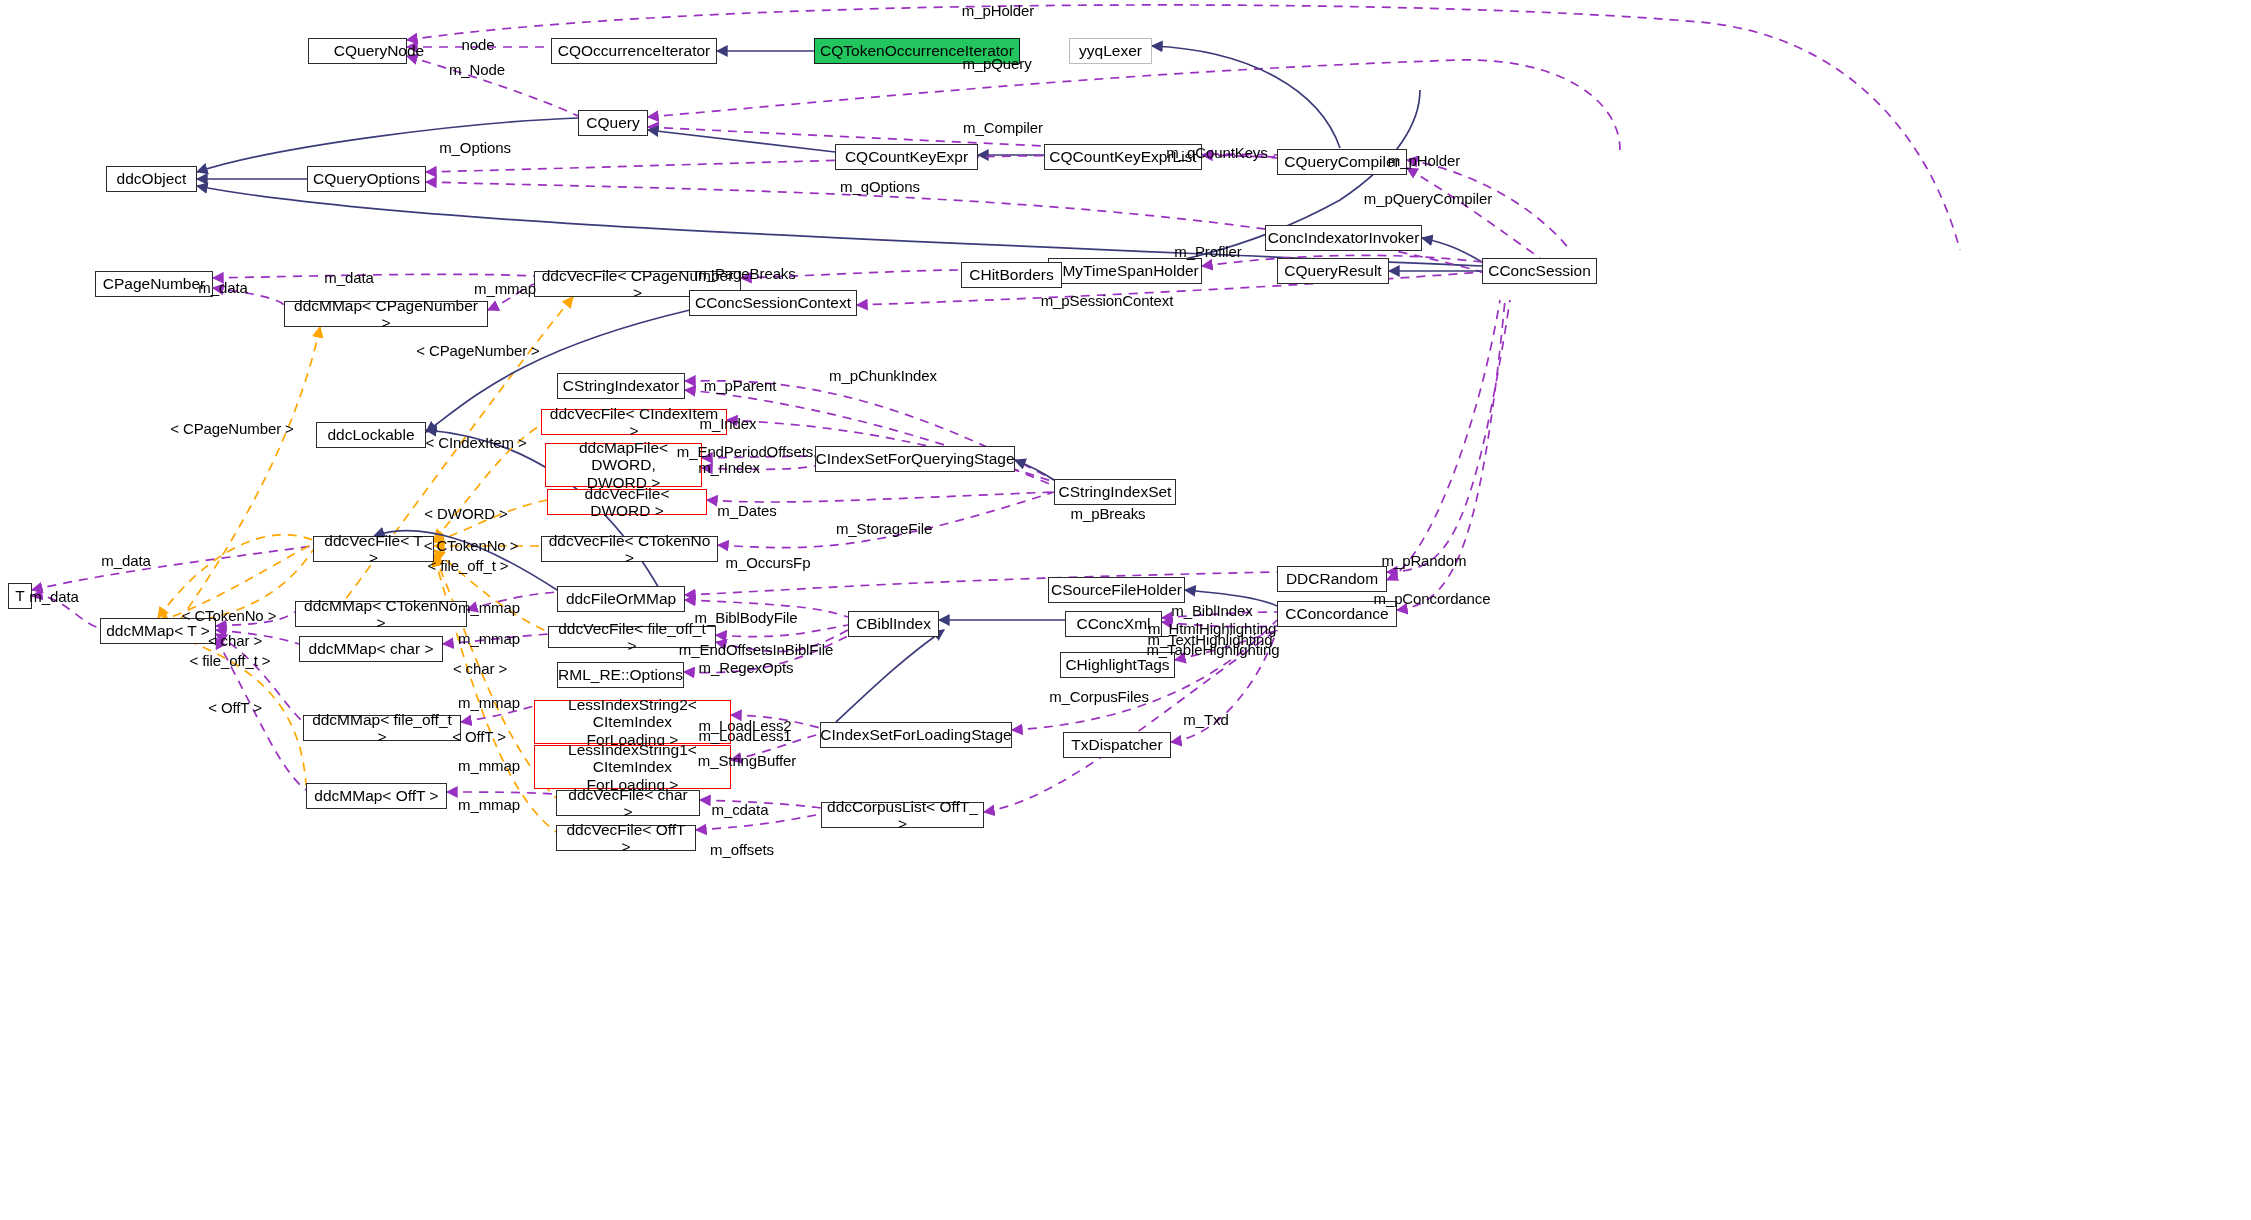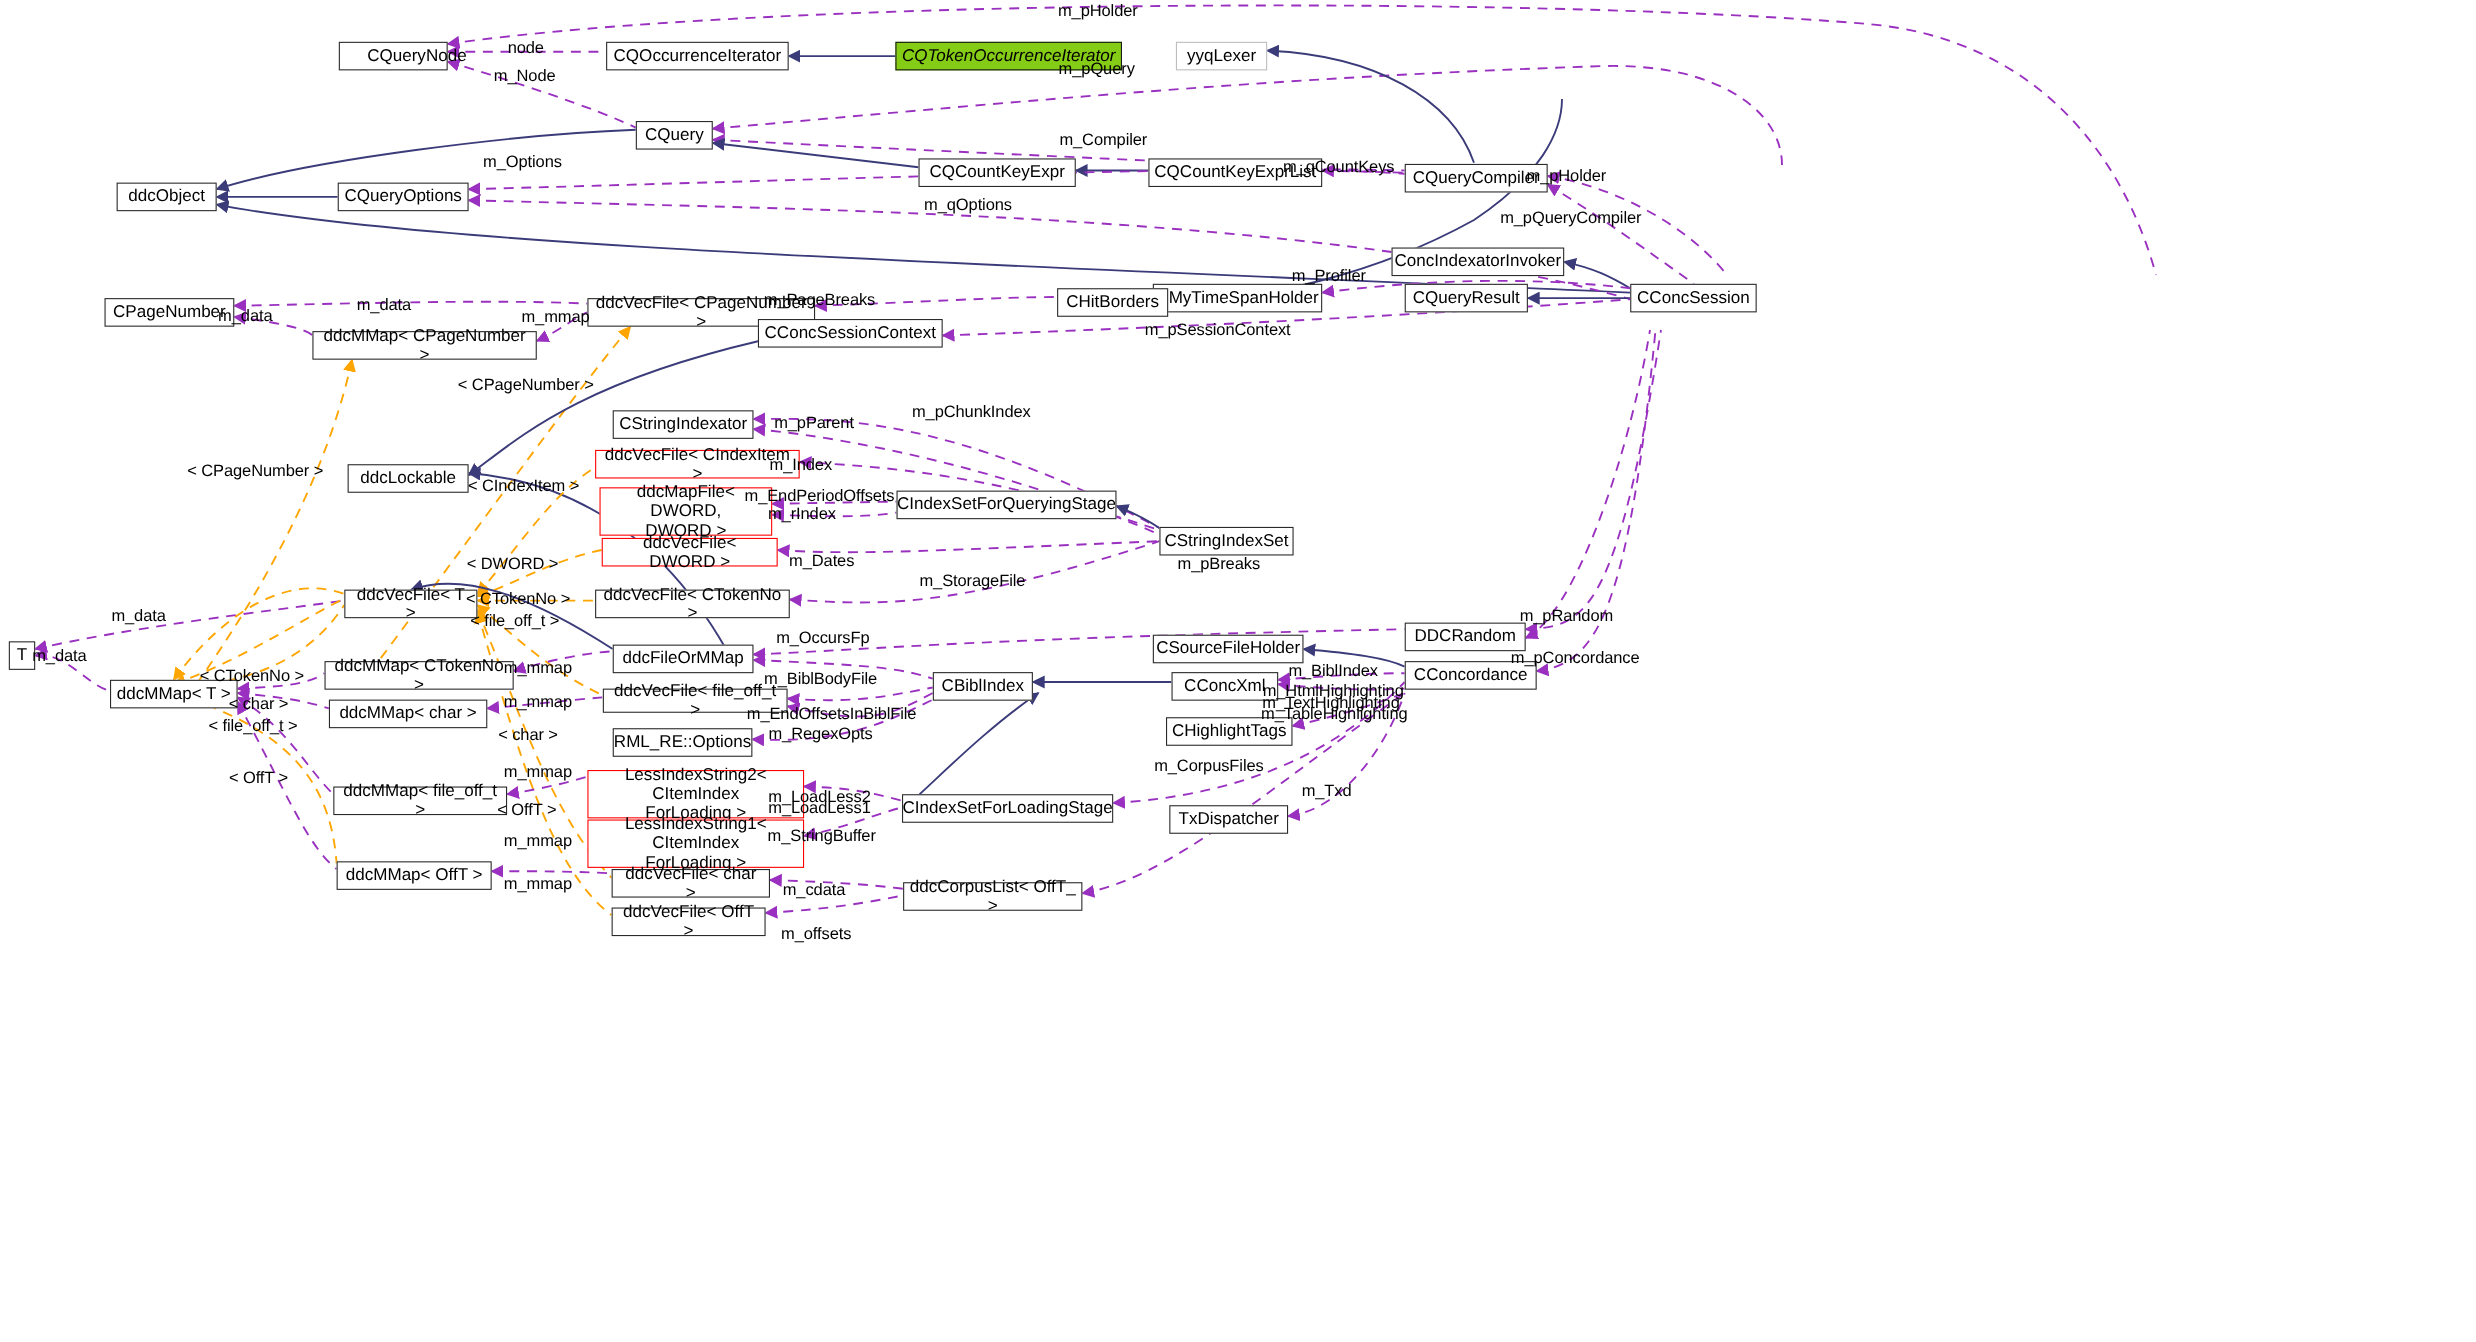--- a/index.html
+++ b/index.html
@@ -35,23 +35,22 @@
     justify-content: center;
     text-align: center;
     font-size: 15.5px;
     line-height: 1.12;
     color: #000000;
     white-space: pre-line;
     padding: 1px 5px;
     cursor: pointer;
   }
   .node.highlight {
-    background: #84cc16;
+    background: #22c55e;
     border-color: #1a1a1a;
-    font-style: italic;
   }
   .node.red {
     border-color: #ff0000;
     border-width: 1.6px;
   }
   .node.faint {
     border-color: #bdbdbd;
   }
   .edge-label {
     position: absolute;
@@ -244,21 +243,21 @@
       <div class="edge-label" style="left: 745px; top: 451px;">m_EndPeriodOffsets</div>
       <div class="edge-label" style="left: 729px; top: 467px;">m_rIndex</div>
       <div class="edge-label" style="left: 747px; top: 510px;">m_Dates</div>
       <div class="edge-label" style="left: 466px; top: 513px;">&lt; DWORD &gt;</div>
       <div class="edge-label" style="left: 1108px; top: 513px;">m_pBreaks</div>
       <div class="edge-label" style="left: 884px; top: 528px;">m_StorageFile</div>
       <div class="edge-label" style="left: 471px; top: 545px;">&lt; CTokenNo &gt;</div>
       <div class="edge-label" style="left: 126px; top: 560px;">m_data</div>
       <div class="edge-label" style="left: 1424px; top: 560px;">m_pRandom</div>
       <div class="edge-label" style="left: 468px; top: 565px;">&lt; file_off_t &gt;</div>
-      <div class="edge-label" style="left: 748px; top: 562px; margin-top: 18px;">m_OccursFp</div>
+      <div class="edge-label" style="left: 768px; top: 562px;">m_OccursFp</div>
       <div class="edge-label" style="left: 54px; top: 596px;">m_data</div>
       <div class="edge-label" style="left: 1432px; top: 598px;">m_pConcordance</div>
       <div class="edge-label" style="left: 229px; top: 615px;">&lt; CTokenNo &gt;</div>
       <div class="edge-label" style="left: 489px; top: 607px;">m_mmap</div>
       <div class="edge-label" style="left: 1212px; top: 610px;">m_BiblIndex</div>
       <div class="edge-label" style="left: 746px; top: 617px;">m_BiblBodyFile</div>
       <div class="edge-label" style="left: 235px; top: 640px;">&lt; char &gt;</div>
       <div class="edge-label" style="left: 1212px; top: 628px;">m_HtmlHighlighting</div>
       <div class="edge-label" style="left: 489px; top: 638px;">m_mmap</div>
       <div class="edge-label" style="left: 1210px; top: 639px;">m_TextHighlighting</div>

